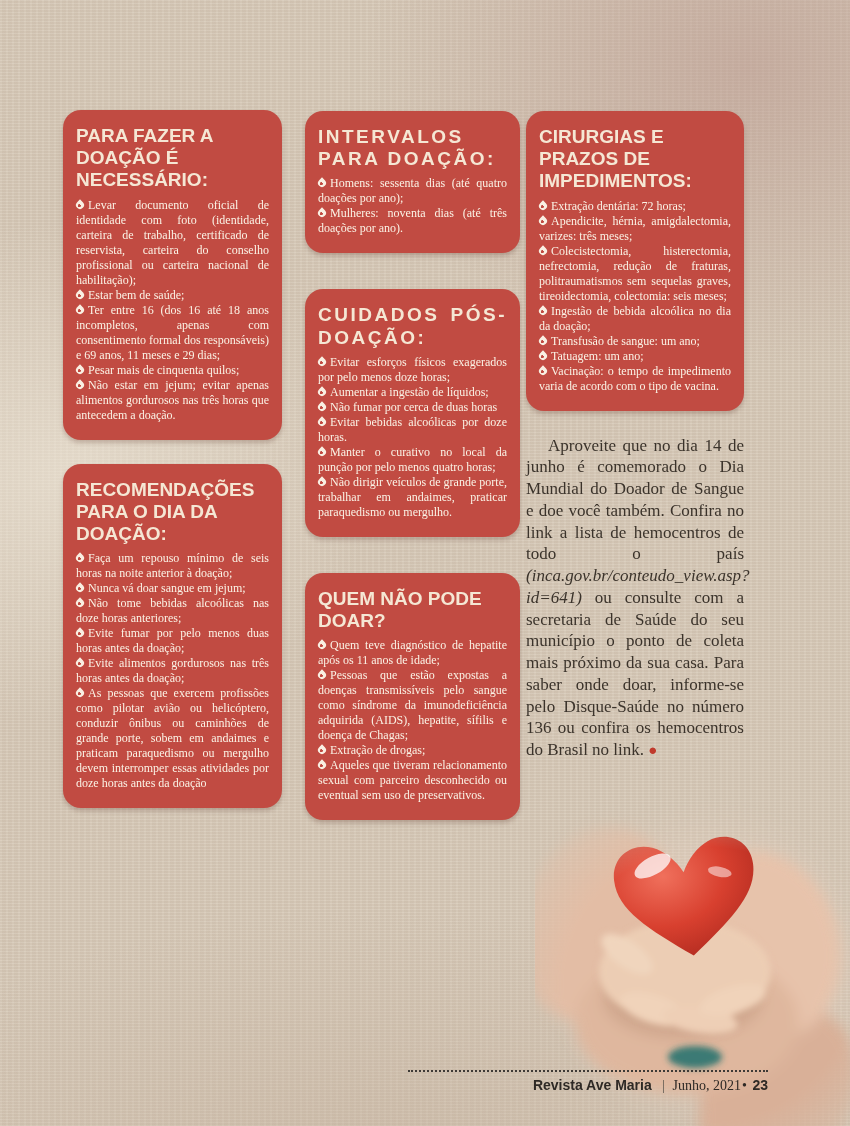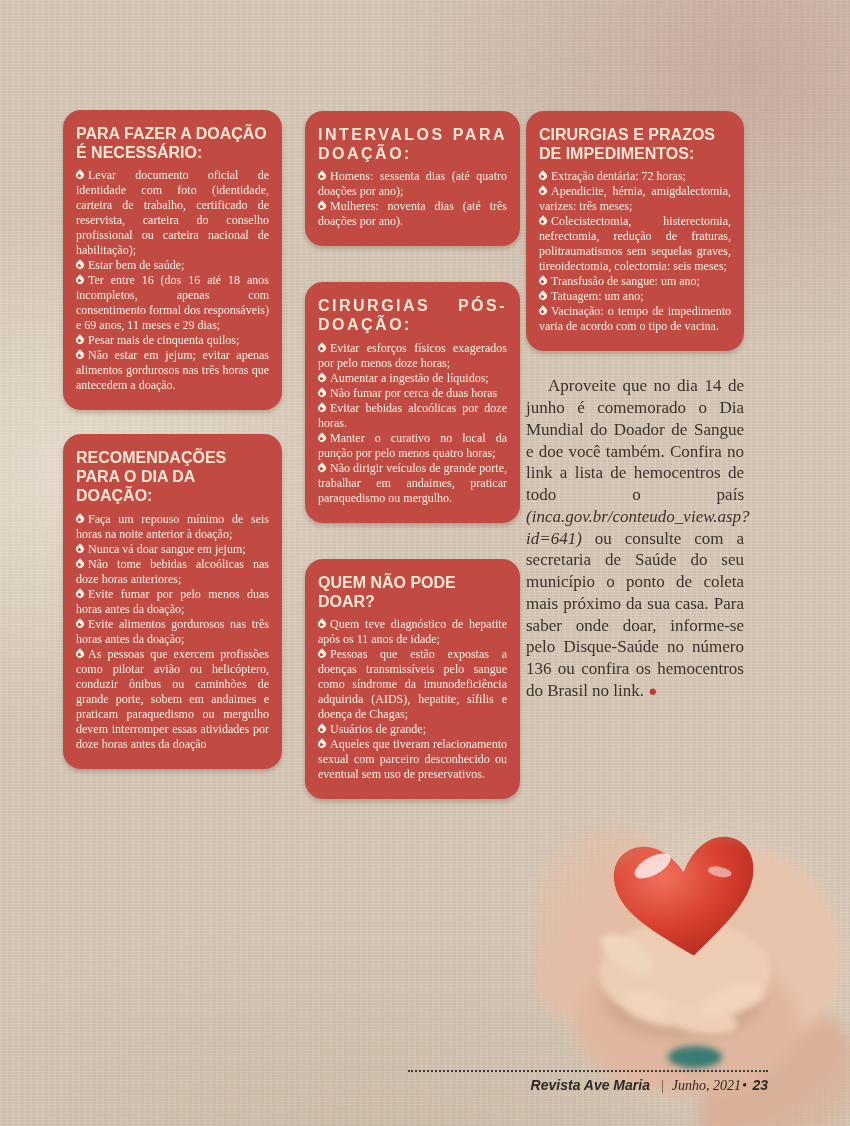--- a/index.html
+++ b/index.html
@@ -20,21 +20,21 @@
   .col3{left:526px;top:111px;width:218px;}
   .rbox{
     background:#c14b42;border-radius:18px;padding:15px 13px 17px;
     box-shadow:0 3px 4px rgba(90,50,40,0.25);
     margin-bottom:24px;
   }
   .col2 .rbox{margin-bottom:36px;}
   .rbox h2{
     margin:0 0 6px 0;
     font-family:"Liberation Sans",sans-serif;font-weight:bold;
-    font-size:16px;line-height:1.17;color:#f5e7d4;text-align:left;
+    font-size:19px;line-height:1.17;color:#f5e7d4;text-align:left;
   }
   .rbox h2.spaced{letter-spacing:2.5px;text-align:justify;}
   .item{
     margin:0;font-size:12px;line-height:1.25;color:#fbf3e6;
     text-align:justify;
   }
   .drop{
     display:inline-block;width:8px;height:8px;margin:0 4px 0 0;
     background:radial-gradient(circle at 50% 62%, #c14b42 0 1.4px, #f9efe2 1.5px);
     border-radius:0 50% 50% 50%;
@@ -49,21 +49,21 @@
   .photo{
     position:absolute;right:0;bottom:0;width:315px;height:322px;z-index:1;
     -webkit-mask-image:radial-gradient(ellipse 88% 82% at 55% 56%, #000 52%, transparent 86%);
     mask-image:radial-gradient(ellipse 88% 82% at 55% 56%, #000 52%, transparent 86%);
   }
   .photo .wash{
     position:absolute;inset:0;
     background:radial-gradient(circle at 55% 50%, rgba(233,211,195,0.95), rgba(233,211,195,0) 72%);
   }
   .photo svg{position:absolute;inset:0;}
-  .footer{position:absolute;left:408px;top:1070px;width:360px;z-index:3;font-style:italic;}
+  .footer{position:absolute;left:408px;top:1070px;width:360px;z-index:3;}
   .dotline{border-top:2px dotted #3e3a36;width:100%;height:0;}
   .footer-text{
     margin-top:5px;text-align:right;color:#2e2925;font-size:14px;
     font-family:"Liberation Serif",serif;
   }
   .footer-text .mag{font-family:"Liberation Sans",sans-serif;font-weight:bold;font-size:14px;}
   .footer-text .sep{margin:0 4px 0 7px;color:#55504a;}
   .footer-text .pbul{margin:0 2px 0 1px;}
   .footer-text .pnum{font-family:"Liberation Sans",sans-serif;font-weight:bold;}
 </style>
@@ -92,43 +92,44 @@
     </div>
   </div>
 
   <div class="col col2">
     <div class="rbox">
       <h2 class="spaced">INTERVALOS PARA DOAÇÃO:</h2>
       <p class="item"><span class="drop"></span><span>Homens: sessenta dias (até quatro doações por ano);</span></p>
       <p class="item"><span class="drop"></span><span>Mulheres: noventa dias (até três doações por ano).</span></p>
     </div>
     <div class="rbox">
-      <h2 class="spaced">CIRURGIAS PÓS-DOAÇÃO:</h2>
+      <h2 class="spaced">CUIDADOS PÓS-DOAÇÃO:</h2>
       <p class="item"><span class="drop"></span><span>Evitar esforços físicos exagerados por pelo menos doze horas;</span></p>
       <p class="item"><span class="drop"></span><span>Aumentar a ingestão de líquidos;</span></p>
       <p class="item"><span class="drop"></span><span>Não fumar por cerca de duas horas</span></p>
       <p class="item"><span class="drop"></span><span>Evitar bebidas alcoólicas por doze horas.</span></p>
       <p class="item"><span class="drop"></span><span>Manter o curativo no local da punção por pelo menos quatro horas;</span></p>
       <p class="item"><span class="drop"></span><span>Não dirigir veículos de grande porte, trabalhar em andaimes, praticar paraquedismo ou mergulho.</span></p>
     </div>
     <div class="rbox">
       <h2>QUEM NÃO PODE DOAR?</h2>
       <p class="item"><span class="drop"></span><span>Quem teve diagnóstico de hepatite após os 11 anos de idade;</span></p>
       <p class="item"><span class="drop"></span><span>Pessoas que estão expostas a doenças transmissíveis pelo sangue como síndrome da imunodeficiência adquirida (AIDS), hepatite, sífilis e doença de Chagas;</span></p>
-      <p class="item"><span class="drop"></span><span>Usuários de grande;</span></p>
+      <p class="item"><span class="drop"></span><span>Extração de drogas;</span></p>
       <p class="item"><span class="drop"></span><span>Aqueles que tiveram relacionamento sexual com parceiro desconhecido ou eventual sem uso de preservativos.</span></p>
     </div>
   </div>
 
   <div class="col col3">
     <div class="rbox">
       <h2>CIRURGIAS E PRAZOS DE IMPEDIMENTOS:</h2>
       <p class="item"><span class="drop"></span><span>Extração dentária: 72 horas;</span></p>
       <p class="item"><span class="drop"></span><span>Apendicite, hérnia, amigdalectomia, varizes: três meses;</span></p>
       <p class="item"><span class="drop"></span><span>Colecistectomia, histerectomia, nefrectomia, redução de fraturas, politraumatismos sem sequelas graves, tireoidectomia, colectomia: seis meses;</span></p>
+      <p class="item"><span class="drop"></span><span>Ingestão de bebida alcoólica no dia da doação;</span></p>
       <p class="item"><span class="drop"></span><span>Transfusão de sangue: um ano;</span></p>
       <p class="item"><span class="drop"></span><span>Tatuagem: um ano;</span></p>
       <p class="item"><span class="drop"></span><span>Vacinação: o tempo de impedimento varia de acordo com o tipo de vacina.</span></p>
     </div>
     <p class="closing"><span>Aproveite que no dia 14 de junho é comemorado o Dia Mundial do Doador de Sangue e doe você também. Confira no link a lista de hemocentros de todo o país </span><em>(inca.gov.br/conteudo_view.asp?id=641)</em><span> ou consulte com a secretaria de Saúde do seu município o ponto de coleta mais próximo da sua casa. Para saber onde doar, informe-se pelo Disque-Saúde no número 136 ou confira os hemocentros do Brasil no link. </span><span class="enddot">●</span></p>
   </div>
 
   <div class="photo">
     <div class="wash"></div>
     <svg viewBox="0 0 315 322" width="315" height="322">

